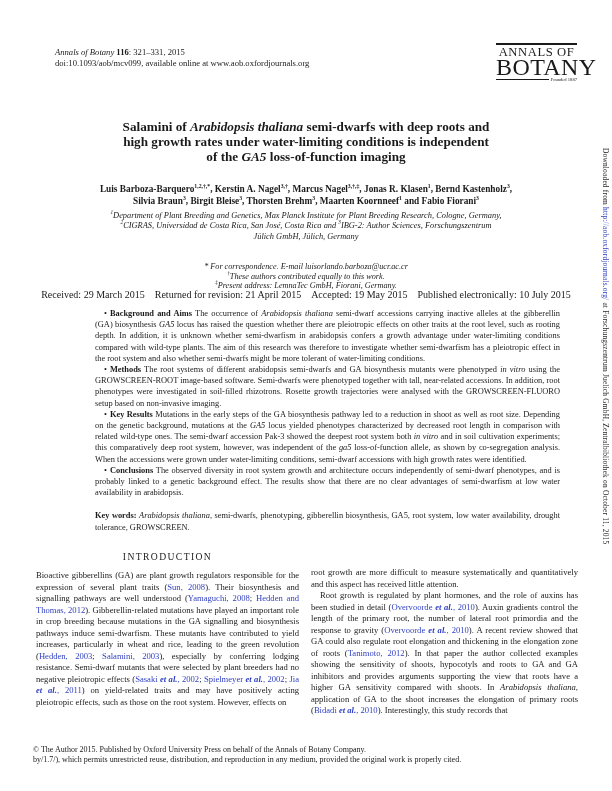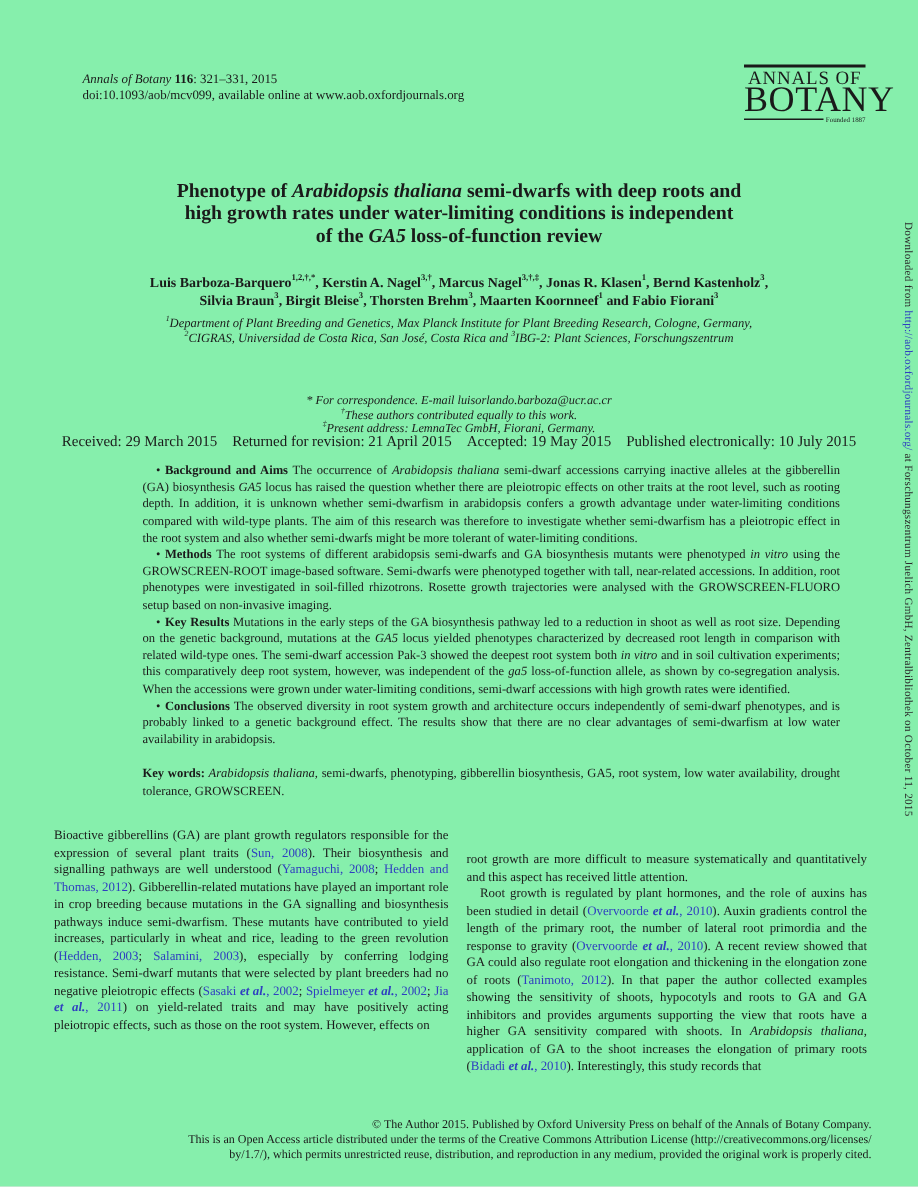--- a/index.html
+++ b/index.html
@@ -1,17 +1,17 @@
 <!DOCTYPE html>
 <html><head>
 <meta charset="utf-8">
 <style>
   html,body{margin:0;padding:0;background:#e8e8e8;}
   .page{
-    position:relative;width:612px;height:791px;background:#86efac;
+    position:relative;width:612px;height:791px;background:#ffffff;
     font-family:"Liberation Serif","DejaVu Serif",serif;color:#1a1a1a;
     overflow:hidden;margin:0 auto;
   }
   .i{font-style:italic;}
   .b{font-weight:bold;}
   .sup{vertical-align:super;font-size:0.62em;line-height:0;}
   .link{color:#2f3fc0;}
   .link.i{font-style:italic;font-weight:bold;}
 
   
@@ -47,21 +47,21 @@
   .col-left{position:absolute;left:36px;top:551px;width:263px;
             font-size:8.6px;line-height:11.5px;text-align:justify;}
   .col-right{position:absolute;left:311px;top:551px;width:267px;
              font-size:8.6px;line-height:11.5px;text-align:justify;padding-top:16px;box-sizing:border-box;}
   .sec-heading{text-align:center;font-size:9.6px;letter-spacing:1.4px;
                line-height:12px;margin-bottom:7px;text-align-last:center;}
   .col-left p,.col-right p{margin:0;}
   .indent{text-indent:9px;}
 
   
-  .footer{position:absolute;left:33px;top:745px;width:548px;text-align:right;
+  .footer{position:absolute;left:33px;top:745px;width:548px;text-align:left;
           font-size:8px;line-height:10px;font-family:Liberation Serif, serif;}
 
   
   .vnote{position:absolute;right:2px;top:148px;height:640px;
          writing-mode:vertical-rl;font-size:7.4px;letter-spacing:0.2px;color:#2a2a2a;}
 </style>
 </head>
 <body>
 
 <div class="page">
@@ -82,33 +82,34 @@
       <span class="rule"></span>
       <span class="founded">Founded 1887</span>
     </div>
   </div>
 
   <div class="vnote">
     <span>Downloaded from </span><span class="link">http://aob.oxfordjournals.org/</span><span> at Forschungszentrum Juelich GmbH, Zentralbibliothek on October 11, 2015</span>
   </div>
 
   <div class="title">
-    <div><span>Phenotype of </span><span class="i">Arabidopsis thaliana</span><span> semi-dwarfs with deep roots and</span></div>
+    <div><span>Salamini of </span><span class="i">Arabidopsis thaliana</span><span> semi-dwarfs with deep roots and</span></div>
     <div><span>high growth rates under water-limiting conditions is independent</span></div>
-    <div><span>of the </span><span class="i">GA5</span><span> loss-of-function review</span></div>
+    <div><span>of the </span><span class="i">GA5</span><span> loss-of-function imaging</span></div>
   </div>
 
   <div class="authors">
     <div><span>Luis Barboza-Barquero</span><span class="sup">1,2,†,*</span><span>, Kerstin A. Nagel</span><span class="sup">3,†</span><span>, Marcus Nagel</span><span class="sup">3,†,‡</span><span>, Jonas R. Klasen</span><span class="sup">1</span><span>, Bernd Kastenholz</span><span class="sup">3</span><span>,</span></div>
     <div><span>Silvia Braun</span><span class="sup">3</span><span>, Birgit Bleise</span><span class="sup">3</span><span>, Thorsten Brehm</span><span class="sup">3</span><span>, Maarten Koornneef</span><span class="sup">1</span><span> and Fabio Fiorani</span><span class="sup">3</span></div>
   </div>
 
   <div class="affil">
     <div><span class="sup">1</span><span>Department of Plant Breeding and Genetics, Max Planck Institute for Plant Breeding Research, Cologne, Germany,</span></div>
-    <div><span class="sup">2</span><span>CIGRAS, Universidad de Costa Rica, San José, Costa Rica and </span><span class="sup">3</span><span>IBG-2: Plant Sciences, Forschungszentrum</span></div>
+    <div><span class="sup">2</span><span>CIGRAS, Universidad de Costa Rica, San José, Costa Rica and </span><span class="sup">3</span><span>IBG-2: Author Sciences, Forschungszentrum</span></div>
+    <div><span>Jülich GmbH, Jülich, Germany</span></div>
   </div>
 
   <div class="corresp">
     <div><span>* For correspondence. E-mail luisorlando.barboza@ucr.ac.cr</span></div>
     <div><span class="sup">†</span><span>These authors contributed equally to this work.</span></div>
     <div><span class="sup">‡</span><span>Present address: LemnaTec GmbH, Fiorani, Germany.</span></div>
   </div>
 
   <div class="history">
     <span>Received: 29 March 2015</span><span>Returned for revision: 21 April 2015</span><span>Accepted: 19 May 2015</span><span>Published electronically: 10 July 2015</span>
@@ -126,27 +127,27 @@
     </p>
     <p>
       <span class="bullet-glyph">•</span><span class="b">Conclusions</span><span><span> The observed diversity in root system growth and architecture occurs independently of semi-dwarf phenotypes, and is probably linked to a genetic background effect. The results show that there are no clear advantages of semi-dwarfism at low water availability in arabidopsis.</span></span>
     </p>
     <p class="keywords">
       <span class="b">Key words:</span><span><span> </span><span class="i">Arabidopsis thaliana</span><span>, semi-dwarfs, phenotyping, gibberellin biosynthesis, GA5, root system, low water availability, drought tolerance, GROWSCREEN.</span></span>
     </p>
   </div>
 
   <div class="col-left">
+    <div class="sec-heading">INTRODUCTION</div>
     <p><span>Bioactive gibberellins (GA) are plant growth regulators responsible for the expression of several plant traits (</span><span class="link">Sun, 2008</span><span>). Their biosynthesis and signalling pathways are well understood (</span><span class="link">Yamaguchi, 2008</span><span>; </span><span class="link">Hedden and Thomas, 2012</span><span>). Gibberellin-related mutations have played an important role in crop breeding because mutations in the GA signalling and biosynthesis pathways induce semi-dwarfism. These mutants have contributed to yield increases, particularly in wheat and rice, leading to the green revolution (</span><span class="link">Hedden, 2003</span><span>; </span><span class="link">Salamini, 2003</span><span>), especially by conferring lodging resistance. Semi-dwarf mutants that were selected by plant breeders had no negative pleiotropic effects (</span><span class="link">Sasaki </span><span class="link i">et al.</span><span class="link">, 2002</span><span>; </span><span class="link">Spielmeyer </span><span class="link i">et al.</span><span class="link">, 2002</span><span>; </span><span class="link">Jia </span><span class="link i">et al.</span><span class="link">, 2011</span><span>) on yield-related traits and may have positively acting pleiotropic effects, such as those on the root system. However, effects on</span></p>
   </div>
 
   <div class="col-right">
     <p><span>root growth are more difficult to measure systematically and quantitatively and this aspect has received little attention.</span></p>
     <p class="indent"><span>Root growth is regulated by plant hormones, and the role of auxins has been studied in detail (</span><span class="link">Overvoorde </span><span class="link i">et al.</span><span class="link">, 2010</span><span>). Auxin gradients control the length of the primary root, the number of lateral root primordia and the response to gravity (</span><span class="link">Overvoorde </span><span class="link i">et al.</span><span class="link">, 2010</span><span>). A recent review showed that GA could also regulate root elongation and thickening in the elongation zone of roots (</span><span class="link">Tanimoto, 2012</span><span>). In that paper the author collected examples showing the sensitivity of shoots, hypocotyls and roots to GA and GA inhibitors and provides arguments supporting the view that roots have a higher GA sensitivity compared with shoots. In </span><span class="i">Arabidopsis thaliana</span><span>, application of GA to the shoot increases the elongation of primary roots (</span><span class="link">Bidadi </span><span class="link i">et al.</span><span class="link">, 2010</span><span>). Interestingly, this study records that</span></p>
   </div>
 
   <div class="footer">
     <div>© The Author 2015. Published by Oxford University Press on behalf of the Annals of Botany Company.</div>
-    <div>This is an Open Access article distributed under the terms of the Creative Commons Attribution License (http://creativecommons.org/licenses/</div>
     <div>by/1.7/), which permits unrestricted reuse, distribution, and reproduction in any medium, provided the original work is properly cited.</div>
   </div>
 
 </div>
 
 </body></html>

